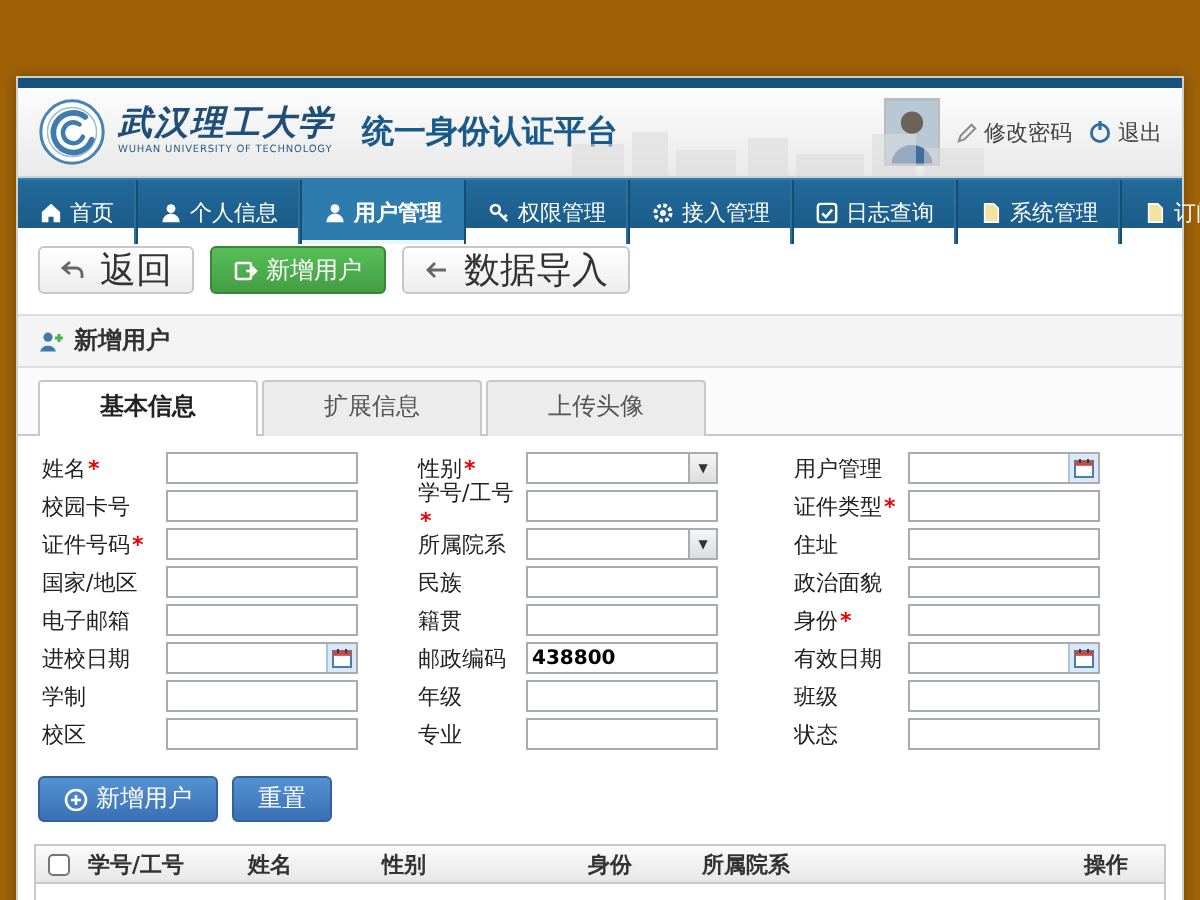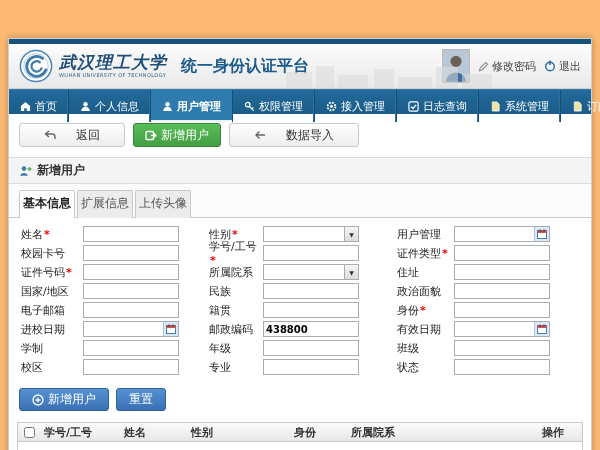--- a/index.html
+++ b/index.html
@@ -1,18 +1,18 @@
 <!DOCTYPE html>
 <html><head>
 <meta charset="utf-8">
 <style>
   * { margin:0; padding:0; box-sizing:border-box; }
   html,body { width:600px; height:450px; background:#fff;
     font-family:"DejaVu Sans","Liberation Sans",sans-serif; }
-  .page { position:relative; width:600px; height:450px; background:#fdba74; overflow:hidden; }
+  .page { position:relative; width:600px; height:450px; background:#a16207; overflow:hidden; }
   .app { position:absolute; left:8px; top:38px; width:584px;
     background:#fff; box-shadow:0 0 7px rgba(0,0,0,.28); border:1px solid #cfcfcf; }
 
   
   .topbar { height:5px; background:#16527c; }
 
   
   .header { position:relative; height:45px;
     background:linear-gradient(#fcfcfc,#e9e9e9); border-bottom:1px solid #d0d0d0;
     display:flex; align-items:center; padding:0 10px; }
@@ -32,34 +32,34 @@
   .nav { display:flex; height:25px; background:linear-gradient(#226a9a,#1b5c89);
     border-top:1px solid #2f7bab; }
   .nav-item { display:flex; align-items:center; gap:4px; padding:16px 11px; font-size:11px;
     color:#fff; border-right:1px solid #154d73; box-shadow:inset -1px 0 0 #2a6f9e;
     cursor:pointer; white-space:nowrap; }
   .nav-item.active { background:#2e7cae; box-shadow:inset 0 -2px 0 #eef4f8; font-weight:bold; }
 
   
   .content { background:#fff; padding-bottom:8px; }
   .toolbar { display:flex; gap:8px; padding:9px 10px 10px; }
-  .btn-plain { display:flex; align-items:center; gap:20px; height:24px; padding:0 24px;
-    font-size:12px; color:#333; background:linear-gradient(#fff,#ededed);
+  .btn-plain { display:flex; align-items:center; gap:8px; height:24px; padding:0 10px;
+    font-size:18px; color:#333; background:linear-gradient(#fff,#ededed);
     border:1px solid #c7c7c7; border-radius:3px; cursor:pointer; }
   .btn-green { display:flex; align-items:center; gap:4px; height:24px; padding:0 11px;
     font-size:12px; color:#fff; background:linear-gradient(#57bf57,#449d44);
     border:1px solid #398439; border-radius:3px; cursor:pointer; }
 
   .section-strip { display:flex; align-items:center; gap:5px; padding:4px 10px;
     background:#f4f4f4; border-top:1px solid #ddd; border-bottom:1px solid #ddd;
     font-size:12px; font-weight:bold; color:#333; }
 
   .tabs { display:flex; gap:2px; padding:6px 10px 0; border-bottom:1px solid #c9c9c9;
     background:#fbfbfb; }
-  .tab { padding:4px 3px 5px; font-size:12px; color:#555; background:#ececec;
+  .tab { padding:4px 30px 5px; font-size:12px; color:#555; background:#ececec;
     border:1px solid #c9c9c9; border-bottom:none; border-radius:2px 2px 0 0;
     cursor:pointer; margin-bottom:-1px; }
   .tab.active { background:#fff; color:#222; font-weight:bold; padding-bottom:6px; }
 
   
   .form-grid { display:grid; grid-template-columns:188px 188px 1fr; grid-auto-rows:18px;
     row-gap:1px; padding:7px 10px 4px 12px; }
   .field { display:flex; align-items:center; }
   .field .lbl { width:62px; font-size:11px; color:#222; flex:0 0 auto; }
   .c2 .lbl { width:54px; } .c3 .lbl { width:57px; }

